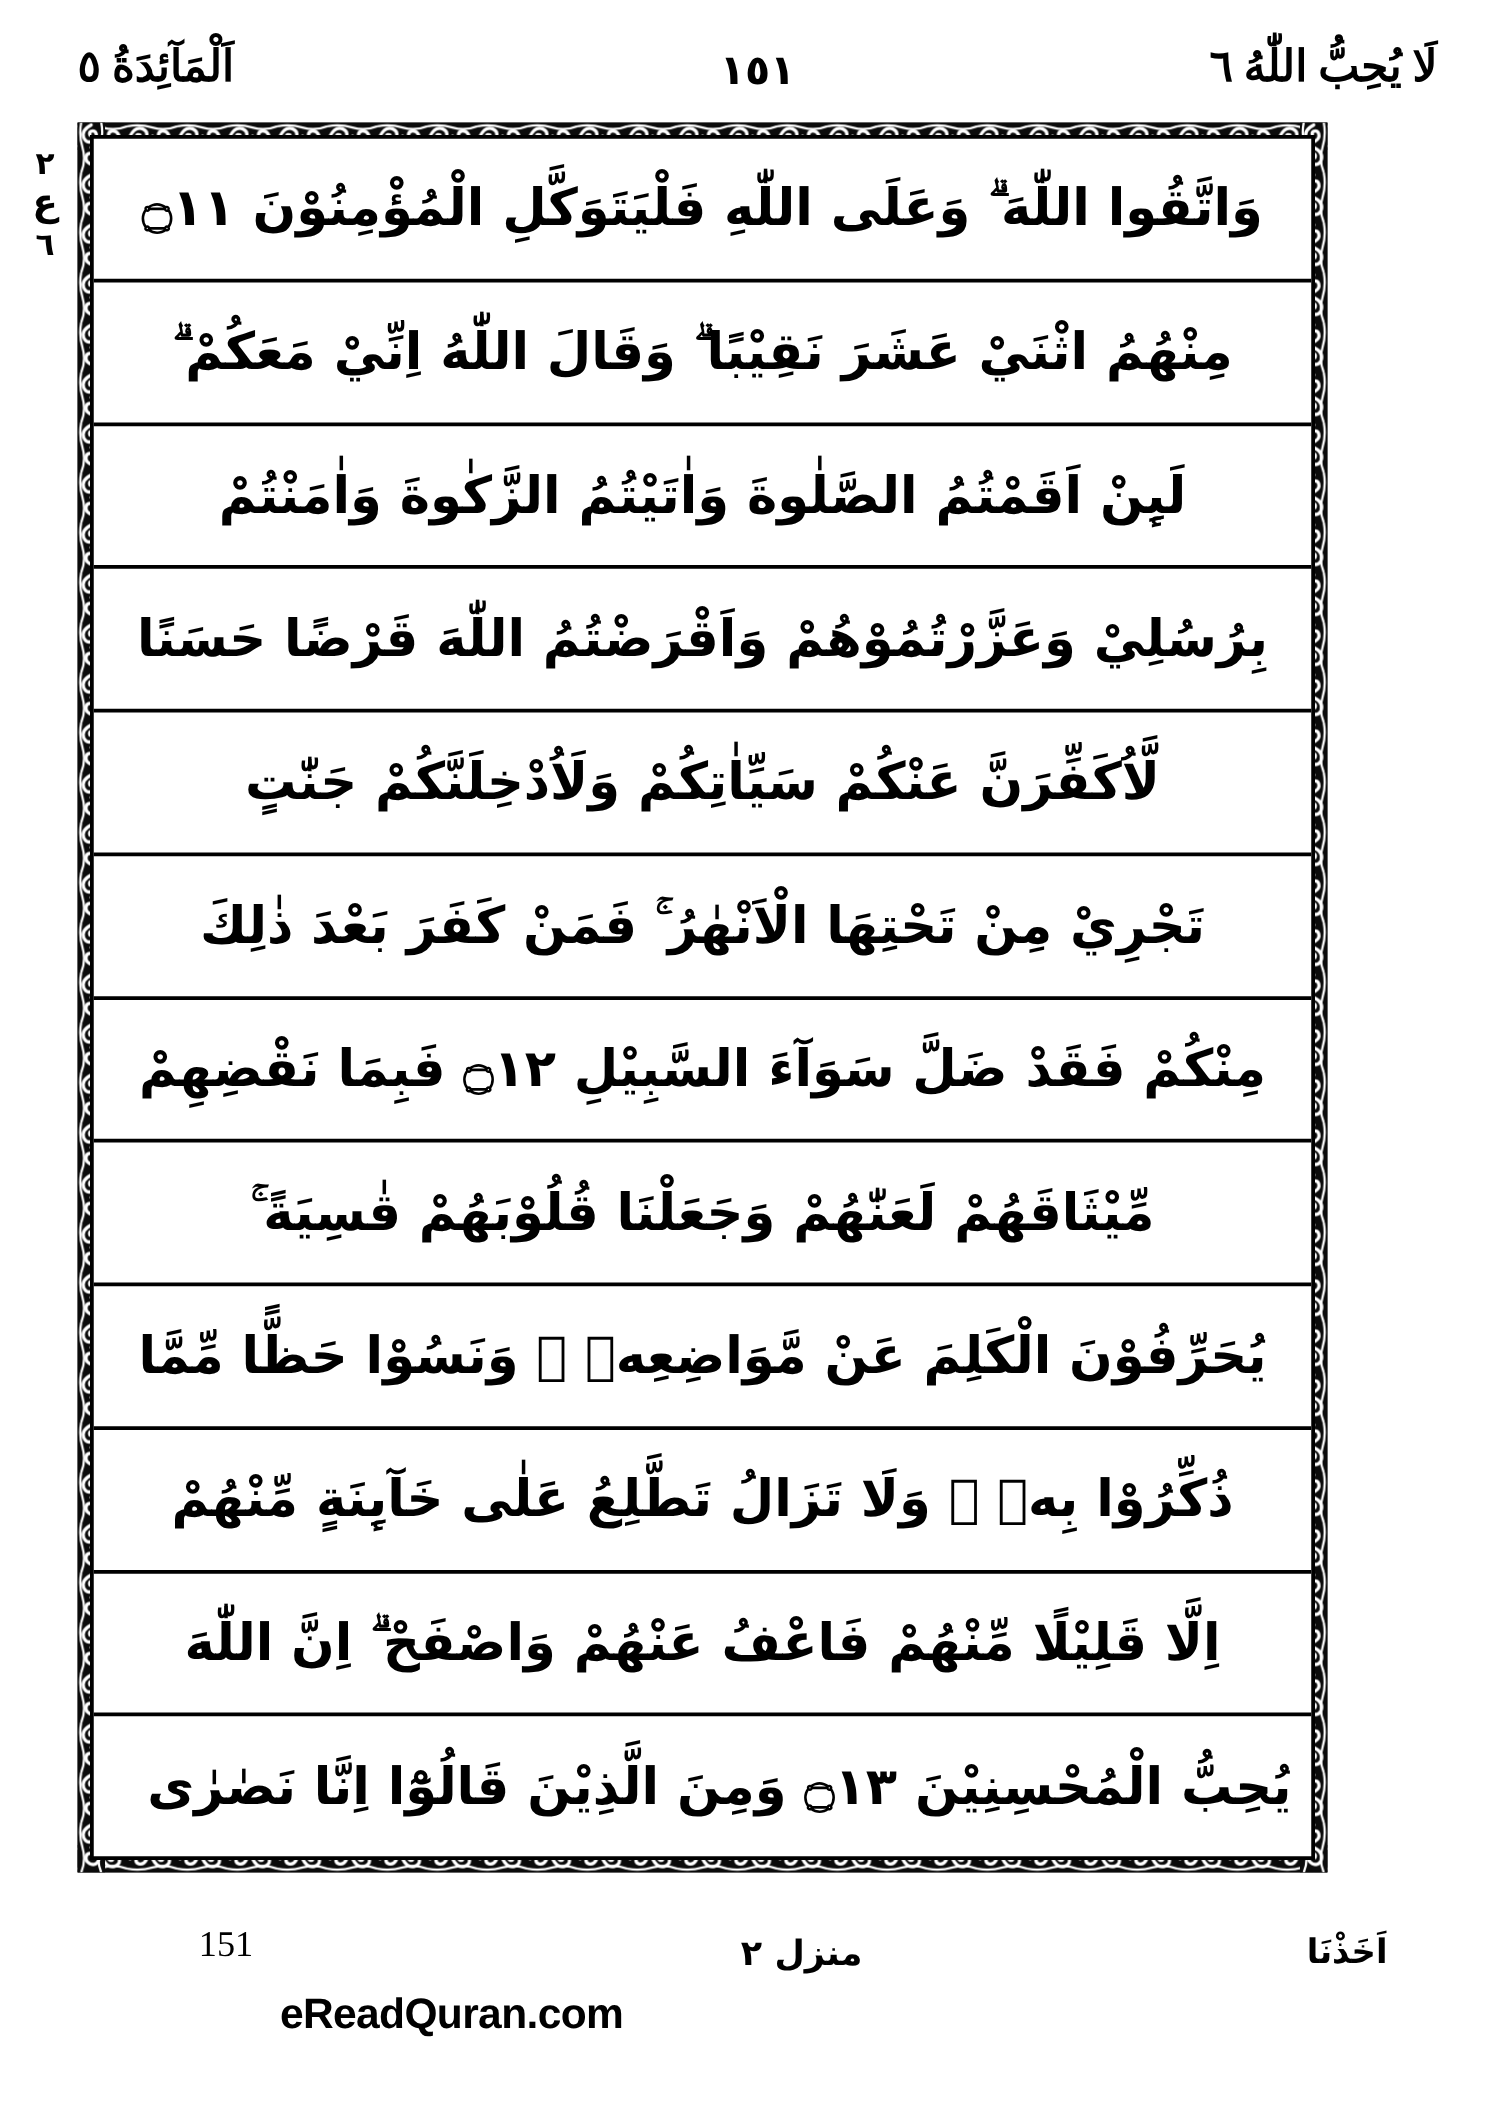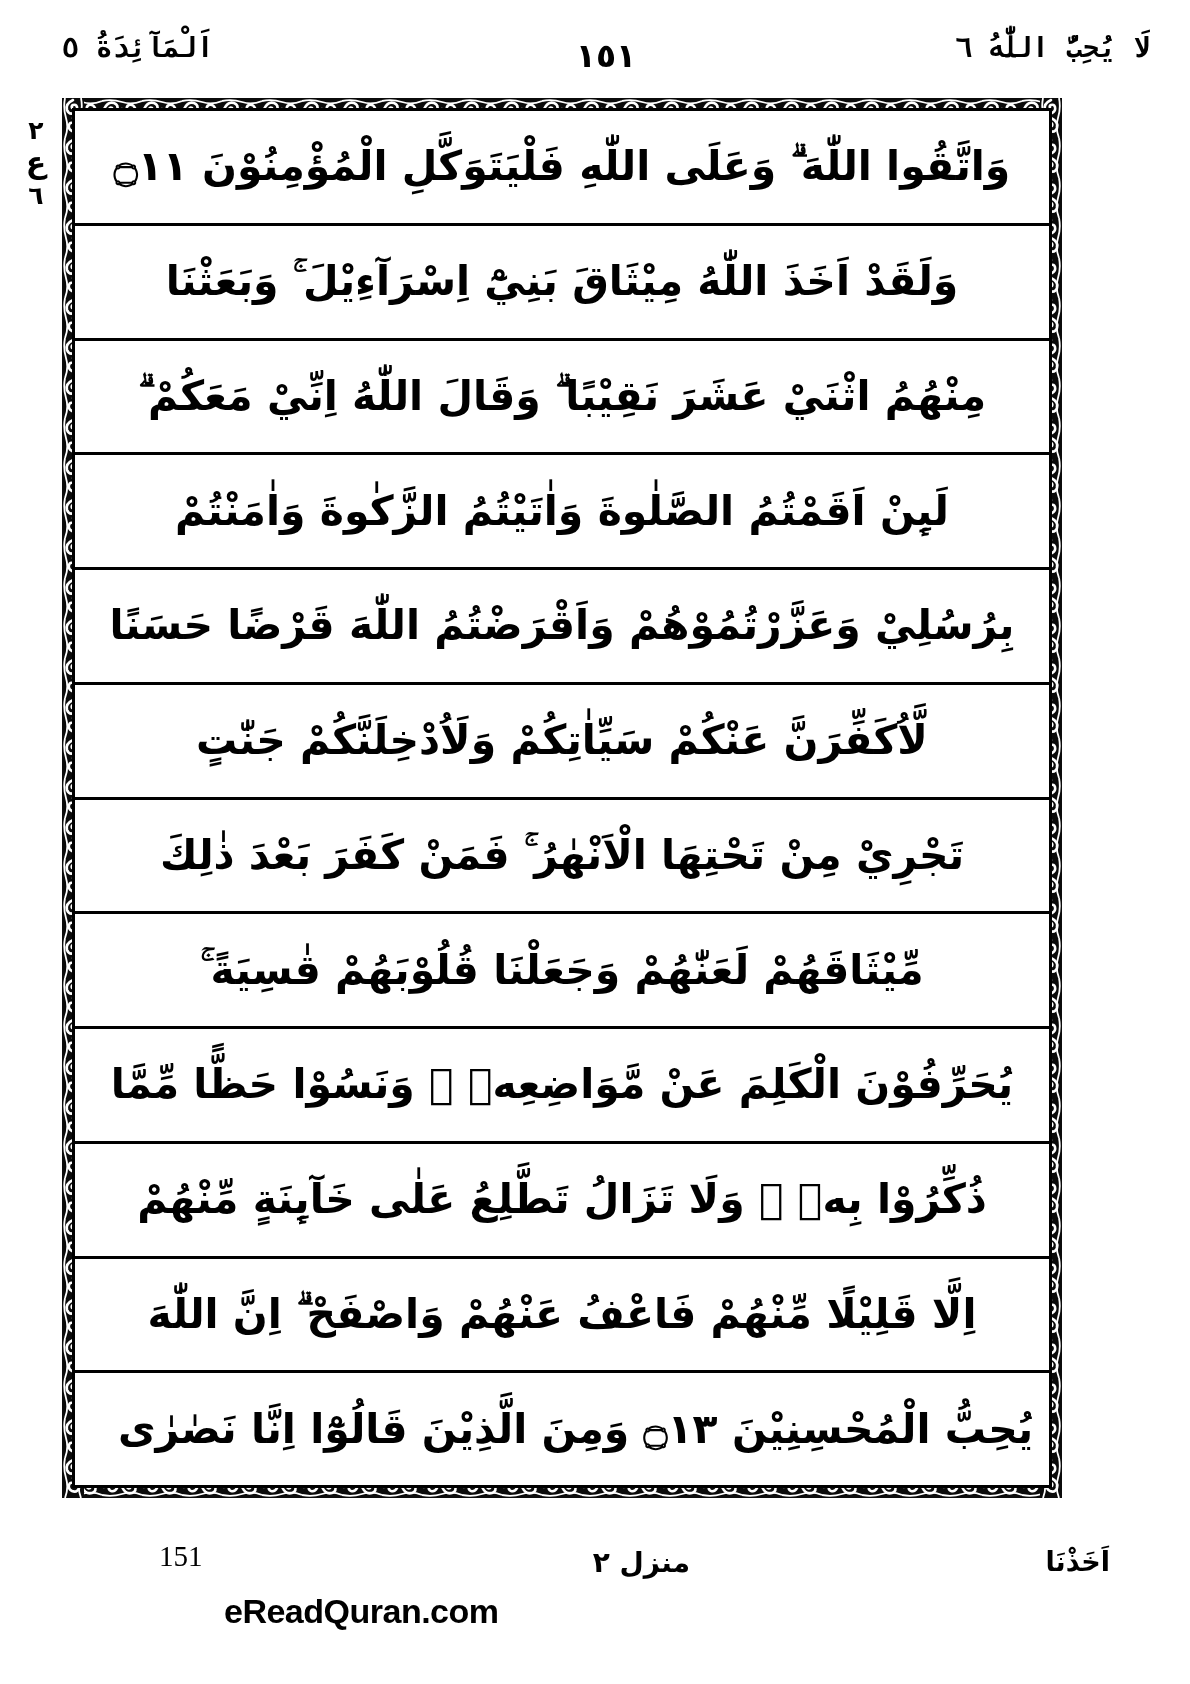--- a/index.html
+++ b/index.html
@@ -28,22 +28,22 @@
     top: 34px;
     left: 62px;
     right: 40px;
     height: 60px;
     display: flex;
     align-items: flex-start;
     justify-content: space-between;
     direction: rtl;
   }
   .hdr-juz, .hdr-surah {
-    font-family: Liberation Mono, monospace;
-    font-size: 28px;
+    font-family: Liberation Serif, serif;
+    font-size: 35px;
     line-height: 1.15;
     white-space: nowrap;
     font-weight: 600;
     color: #000;
     direction: rtl;
   }
   .hdr-page-num {
     font-family: "DejaVu Sans", sans-serif;
     font-size: 33px;
     font-weight: 700;
@@ -239,36 +239,36 @@
     <svg class="frame-band band-right" viewBox="0 0 22 1400" preserveAspectRatio="none" xmlns="http://www.w3.org/2000/svg">
       <rect x="0" y="0" width="22" height="1400" fill="#0b0b0b"></rect>
       <rect x="0" y="0" width="22" height="1400" fill="url(#arabV)"></rect>
     </svg>
 
     <div class="frame-inner">
       <div class="qline">
           <div class="qtext tight">وَاتَّقُوا اللّٰهَ ۗ وَعَلَى اللّٰهِ فَلْيَتَوَكَّلِ الْمُؤْمِنُوْنَ ۝١١</div>
         </div>
       <div class="qline">
-          <div class="qtext tight">وَلَقَدْ اَخَذَ اللّٰهُ مِيْثَاقَ بَنِيْٓ اِسْرَآءِيْلَ ۚ وَبَعَثْنَا</div>
-        </div>
-      <div class="qline">
           <div class="qtext tight">مِنْهُمُ اثْنَيْ عَشَرَ نَقِيْبًا ۗ وَقَالَ اللّٰهُ اِنِّيْ مَعَكُمْ ۗ</div>
         </div>
       <div class="qline">
           <div class="qtext tight">لَىِٕنْ اَقَمْتُمُ الصَّلٰوةَ وَاٰتَيْتُمُ الزَّكٰوةَ وَاٰمَنْتُمْ</div>
         </div>
       <div class="qline">
           <div class="qtext tight">بِرُسُلِيْ وَعَزَّرْتُمُوْهُمْ وَاَقْرَضْتُمُ اللّٰهَ قَرْضًا حَسَنًا</div>
         </div>
       <div class="qline">
           <div class="qtext tight">لَّاُكَفِّرَنَّ عَنْكُمْ سَيِّاٰتِكُمْ وَلَاُدْخِلَنَّكُمْ جَنّٰتٍ</div>
         </div>
       <div class="qline">
           <div class="qtext tight">تَجْرِيْ مِنْ تَحْتِهَا الْاَنْهٰرُ ۚ فَمَنْ كَفَرَ بَعْدَ ذٰلِكَ</div>
+        </div>
+      <div class="qline">
+          <div class="qtext tight">مِنْكُمْ فَقَدْ ضَلَّ سَوَآءَ السَّبِيْلِ ۝١٢ فَبِمَا نَقْضِهِمْ</div>
         </div>
       <div class="qline">
           <div class="qtext tight">مِّيْثَاقَهُمْ لَعَنّٰهُمْ وَجَعَلْنَا قُلُوْبَهُمْ قٰسِيَةً ۚ</div>
         </div>
       <div class="qline">
           <div class="qtext tight">يُحَرِّفُوْنَ الْكَلِمَ عَنْ مَّوَاضِعِهٖ ۙ وَنَسُوْا حَظًّا مِّمَّا</div>
         </div>
       <div class="qline">
           <div class="qtext tight">ذُكِّرُوْا بِهٖ ۚ وَلَا تَزَالُ تَطَّلِعُ عَلٰى خَآىِٕنَةٍ مِّنْهُمْ</div>
         </div>

